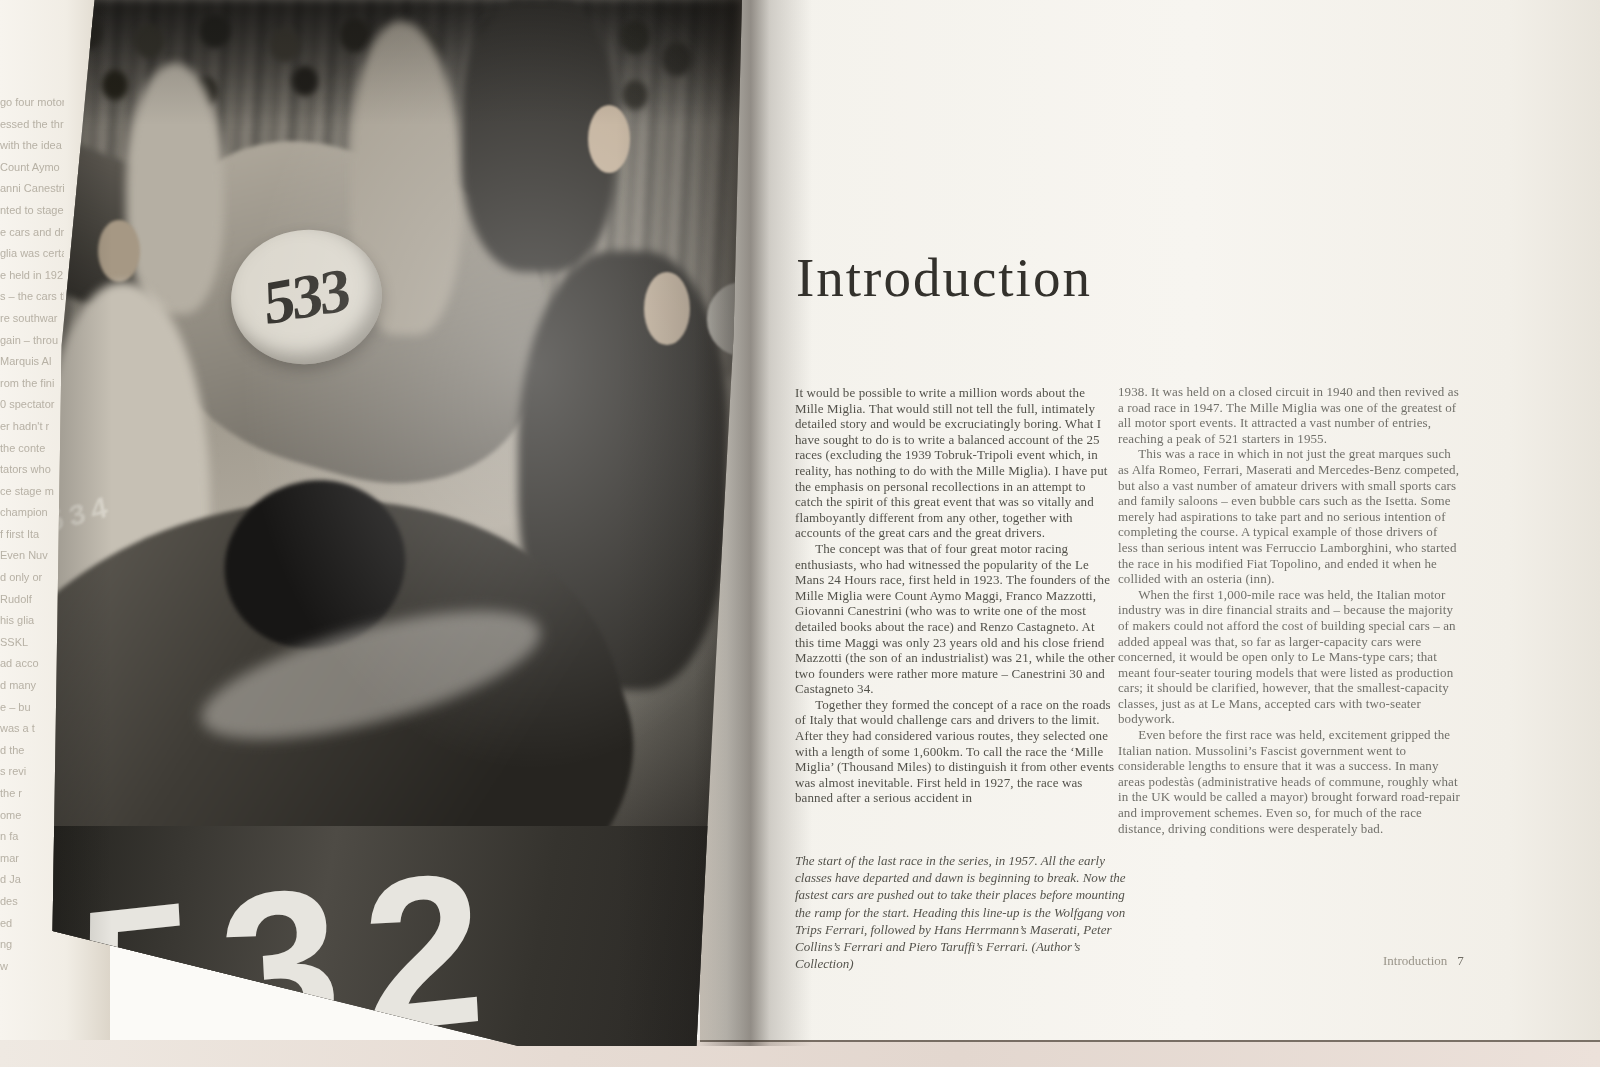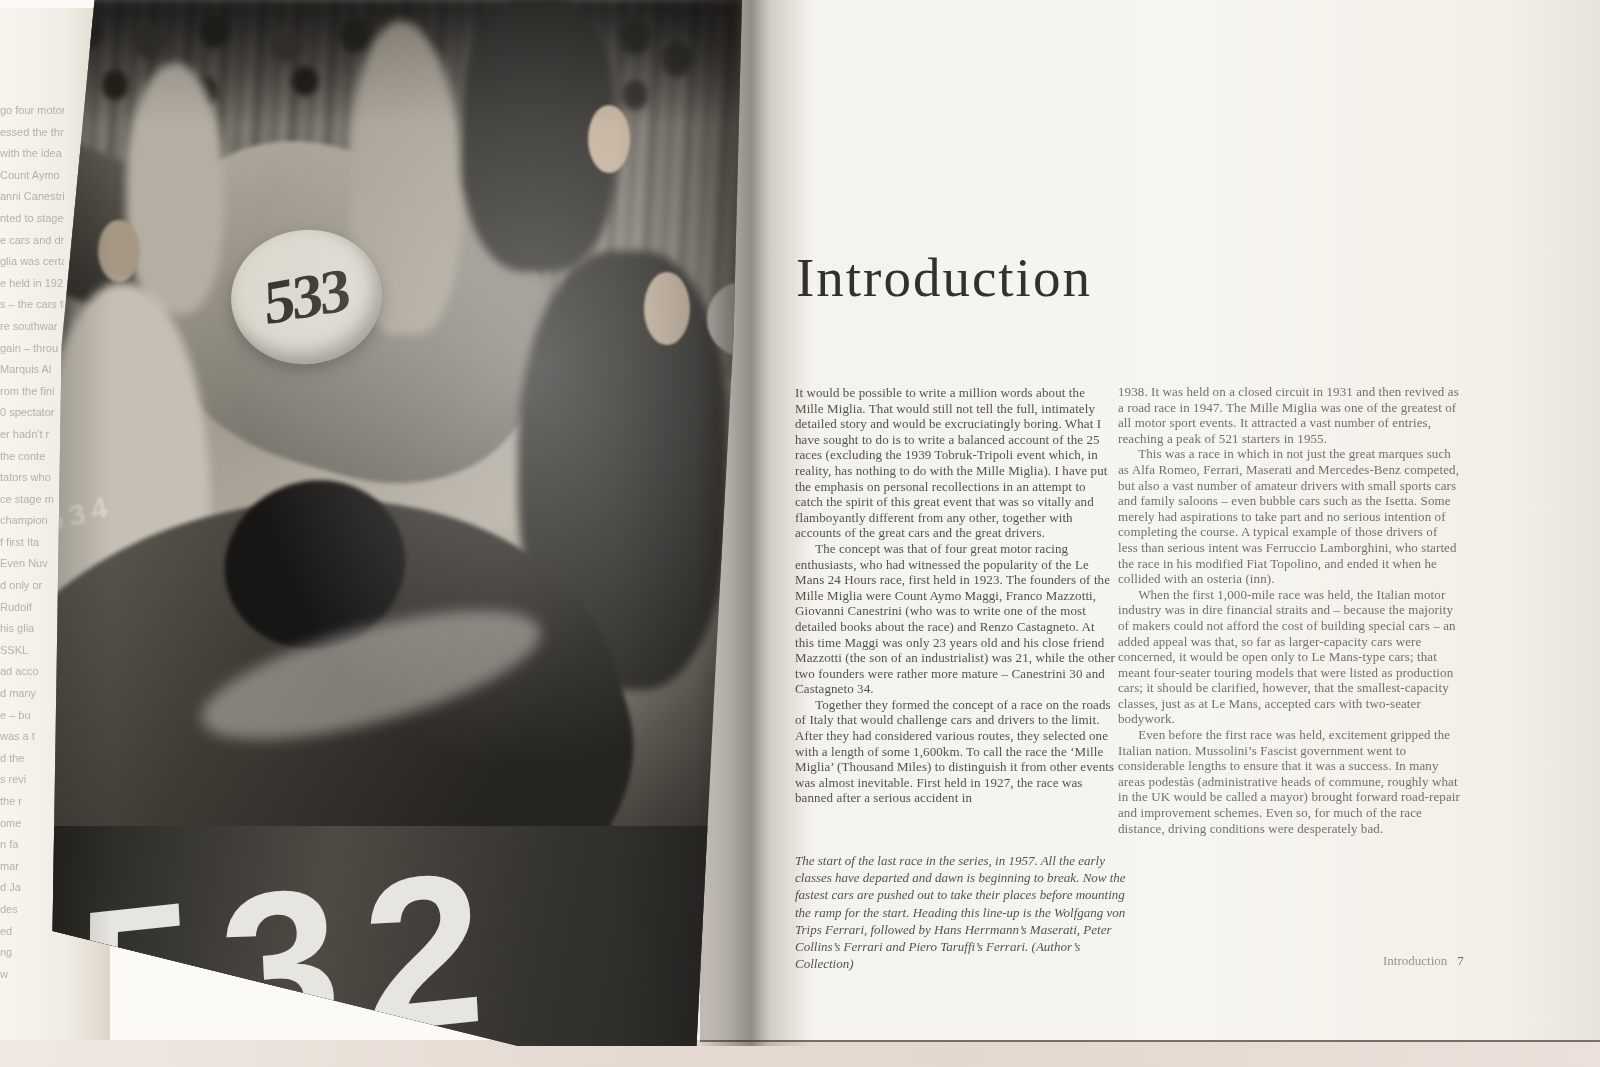--- a/index.html
+++ b/index.html
@@ -1,20 +1,20 @@
 <!DOCTYPE html>
 <html><head>
 <meta charset="utf-8">
 <style>
   html,body{margin:0;padding:0;background:#fbfaf7;}
   .stage{position:relative;width:1600px;height:1067px;overflow:hidden;
          font-family:"Liberation Serif",serif;}
 
   
-  .underpage{position:absolute;left:0;top:8px;width:110px;height:1046px;z-index:0;
+  .underpage{position:absolute;left:0;top:0;width:110px;height:1046px;z-index:0;
              background:linear-gradient(90deg,#f7f4ee 0%,#f1ede5 60%,#dcd5c9 100%);}
   .fragments{position:absolute;left:0;top:92px;width:64px;overflow:hidden;}
   .frag{font-family:"Liberation Sans",sans-serif;font-size:11px;line-height:21.6px;
         color:#b7b1a5;white-space:nowrap;overflow:hidden;}
 
   
   .rpage{position:absolute;left:700px;top:0;width:900px;height:1040px;z-index:1;
          background:linear-gradient(90deg,#c9c2b8 0%,#e7e3da 3%,#f4f2ec 8%,
                     #f7f5f0 55%,#f2efe8 90%,#e8e4db 100%);
          box-shadow:0 2px 0 rgba(62,52,42,.65);}
@@ -169,21 +169,21 @@
 
     <p class="para">It would be possible to write a million words about the Mille Miglia. That would still not tell the full, intimately detailed story and would be excruciatingly boring. What I have sought to do is to write a balanced account of the 25 races (excluding the 1939 Tobruk-Tripoli event which, in reality, has nothing to do with the Mille Miglia). I have put the emphasis on personal recollections in an attempt to catch the spirit of this great event that was so vitally and flamboyantly different from any other, together with accounts of the great cars and the great drivers.</p>
         <p class="para">The concept was that of four great motor racing enthusiasts, who had witnessed the popularity of the Le Mans 24 Hours race, first held in 1923. The founders of the Mille Miglia were Count Aymo Maggi, Franco Mazzotti, Giovanni Canestrini (who was to write one of the most detailed books about the race) and Renzo Castagneto. At this time Maggi was only 23 years old and his close friend Mazzotti (the son of an industrialist) was 21, while the other two founders were rather more mature – Canestrini 30 and Castagneto 34.</p>
         <p class="para">Together they formed the concept of a race on the roads of Italy that would challenge cars and drivers to the limit. After they had considered various routes, they selected one with a length of some 1,600km. To call the race the ‘Mille Miglia’ (Thousand Miles) to distinguish it from other events was almost inevitable. First held in 1927, the race was banned after a serious accident in</p>
       </div>
 
     <div class="caption">The start of the last race in the series, in 1957. All the early classes have departed and dawn is beginning to break. Now the fastest cars are pushed out to take their places before mounting the ramp for the start. Heading this line-up is the Wolfgang von Trips Ferrari, followed by Hans Herrmann’s Maserati, Peter Collins’s Ferrari and Piero Taruffi’s Ferrari. (Author’s Collection)</div>
 
     <div class="col col2">
 
-    <p class="para">1938. It was held on a closed circuit in 1931 and then revived as a road race in 1947. The Mille Miglia was one of the greatest of all motor sport events. It attracted a vast number of entries, reaching a peak of 521 starters in 1955.</p>
+    <p class="para">1938. It was held on a closed circuit in 1940 and then revived as a road race in 1947. The Mille Miglia was one of the greatest of all motor sport events. It attracted a vast number of entries, reaching a peak of 521 starters in 1955.</p>
         <p class="para">This was a race in which in not just the great marques such as Alfa Romeo, Ferrari, Maserati and Mercedes-Benz competed, but also a vast number of amateur drivers with small sports cars and family saloons – even bubble cars such as the Isetta. Some merely had aspirations to take part and no serious intention of completing the course. A typical example of those drivers of less than serious intent was Ferruccio Lamborghini, who started the race in his modified Fiat Topolino, and ended it when he collided with an osteria (inn).</p>
         <p class="para">When the first 1,000-mile race was held, the Italian motor industry was in dire financial straits and – because the majority of makers could not afford the cost of building special cars – an added appeal was that, so far as larger-capacity cars were concerned, it would be open only to Le Mans-type cars; that meant four-seater touring models that were listed as production cars; it should be clarified, however, that the smallest-capacity classes, just as at Le Mans, accepted cars with two-seater bodywork.</p>
         <p class="para">Even before the first race was held, excitement gripped the Italian nation. Mussolini’s Fascist government went to considerable lengths to ensure that it was a success. In many areas podestàs (administrative heads of commune, roughly what in the UK would be called a mayor) brought forward road-repair and improvement schemes. Even so, for much of the race distance, driving conditions were desperately bad.</p>
       </div>
 
     <div class="footer">
       <span>Introduction</span><span class="pnum">7</span>
     </div>
   </div>
 

